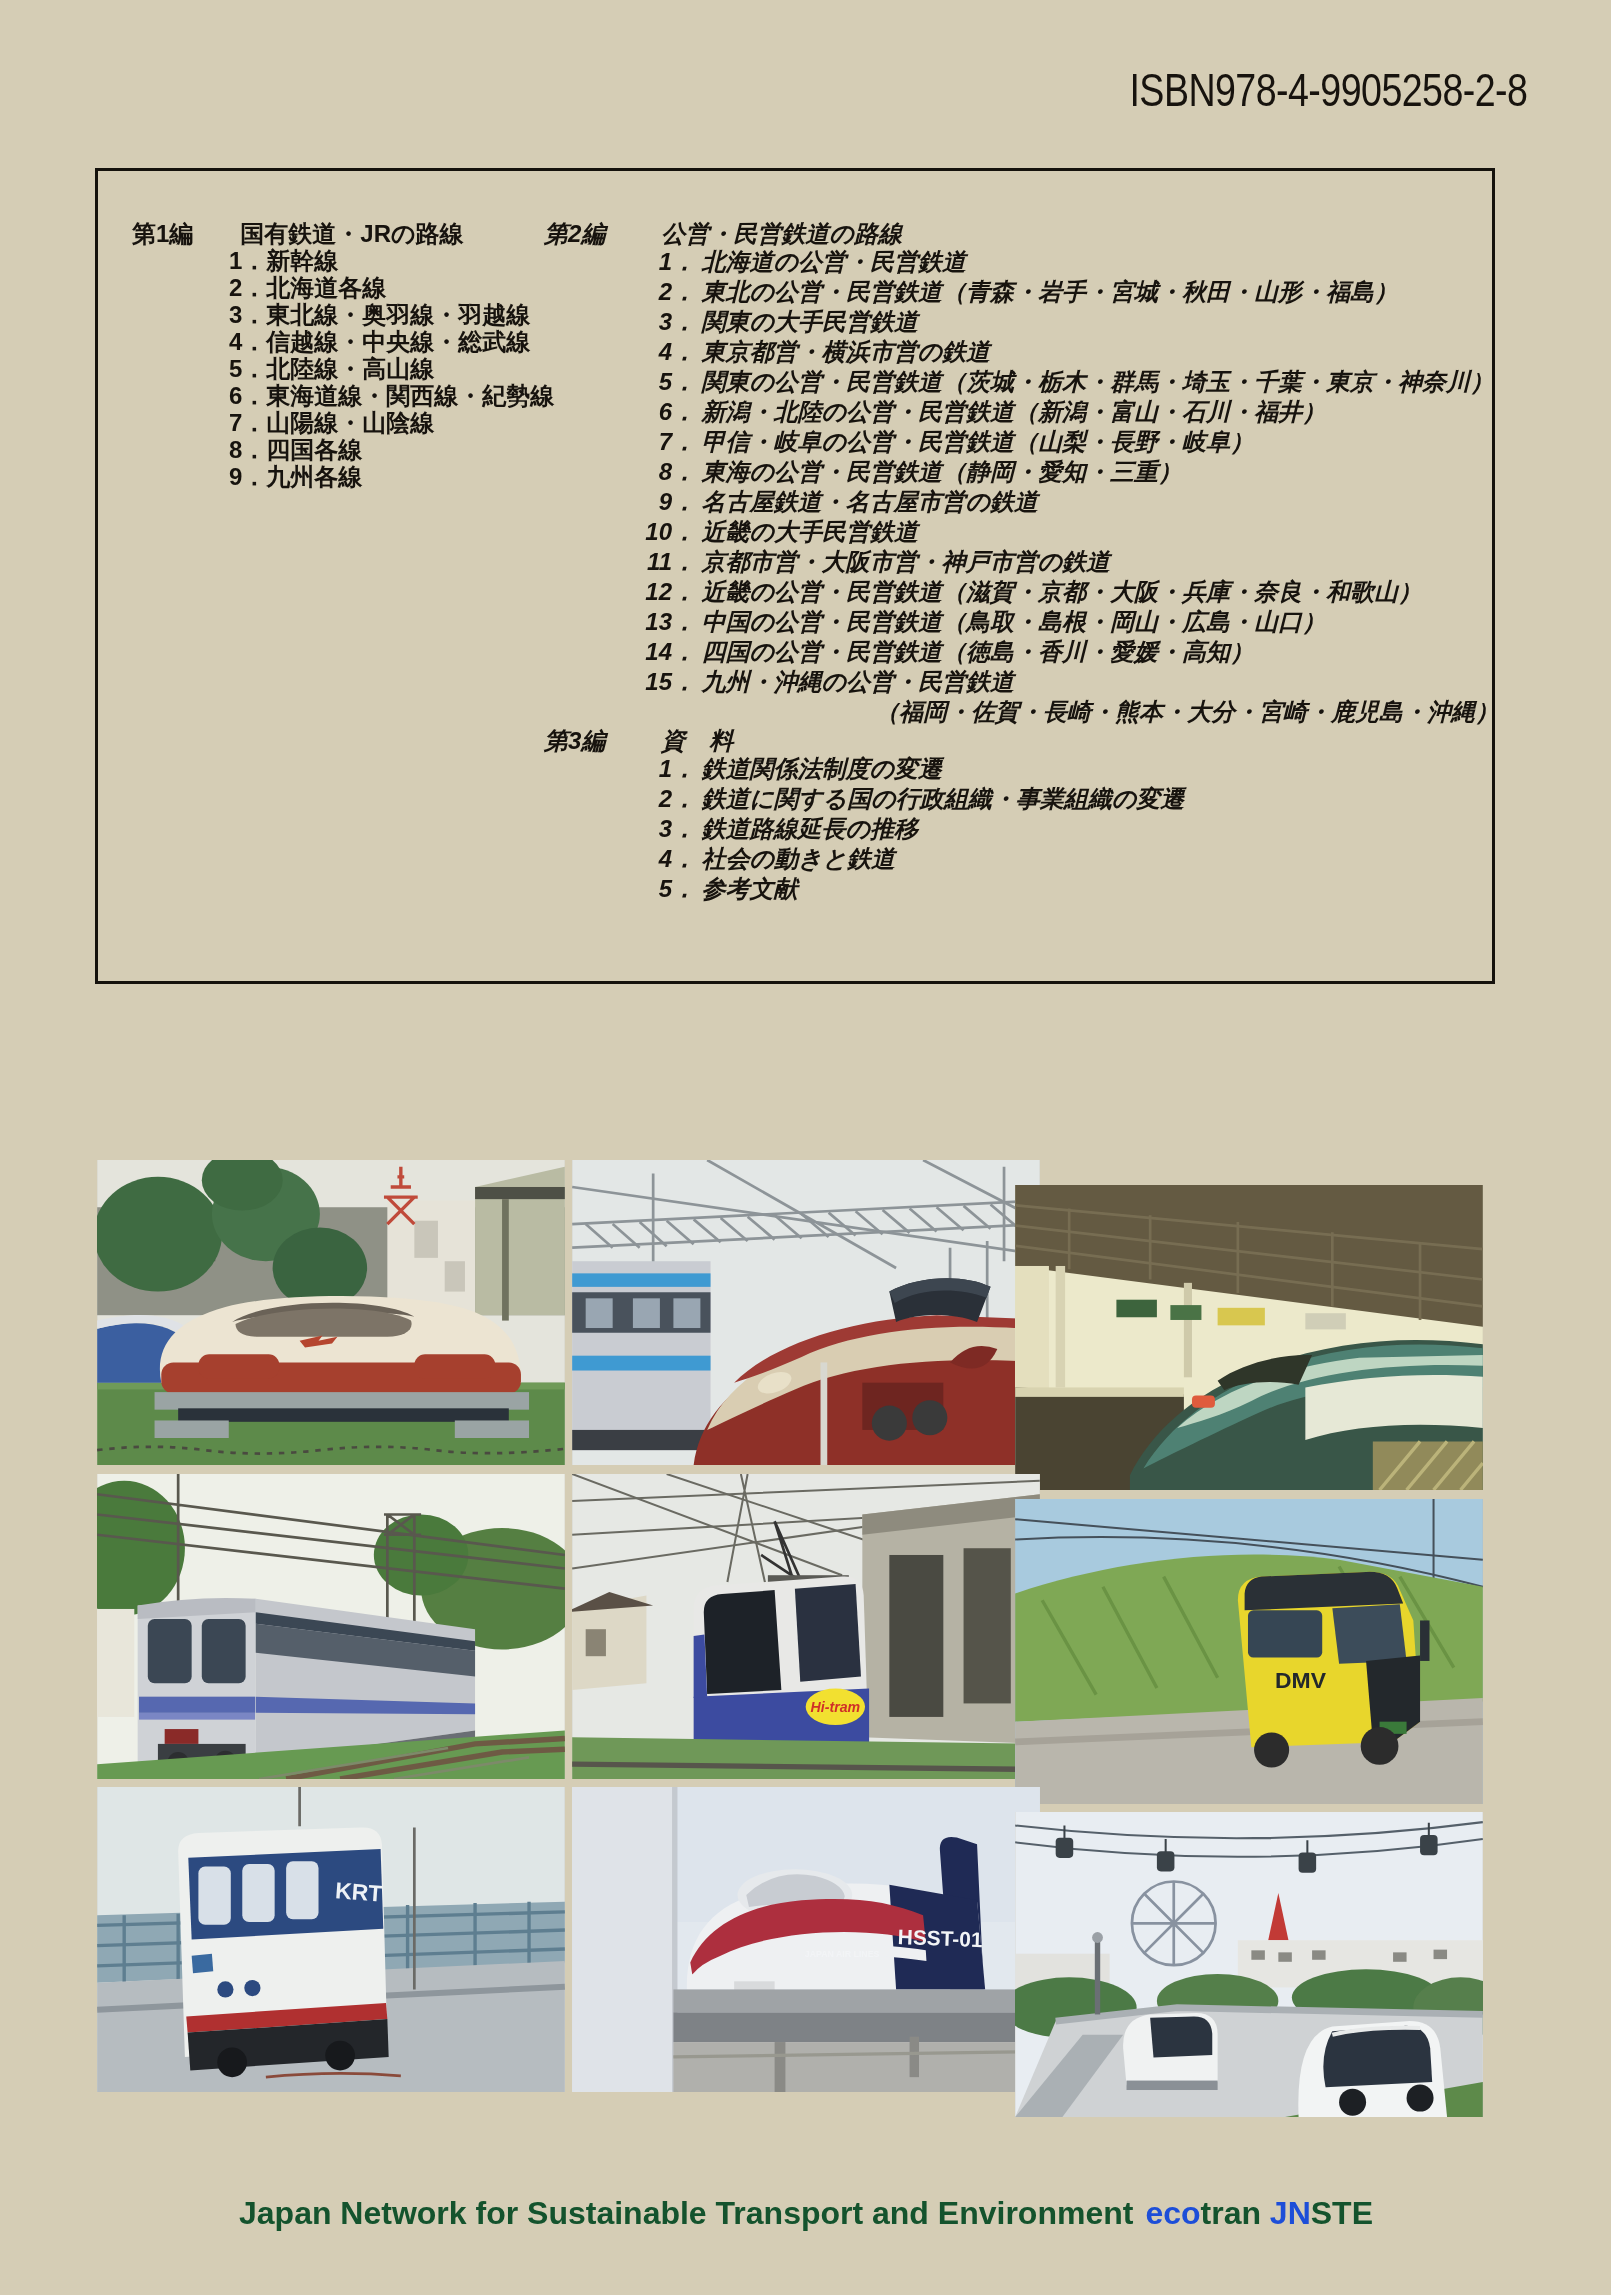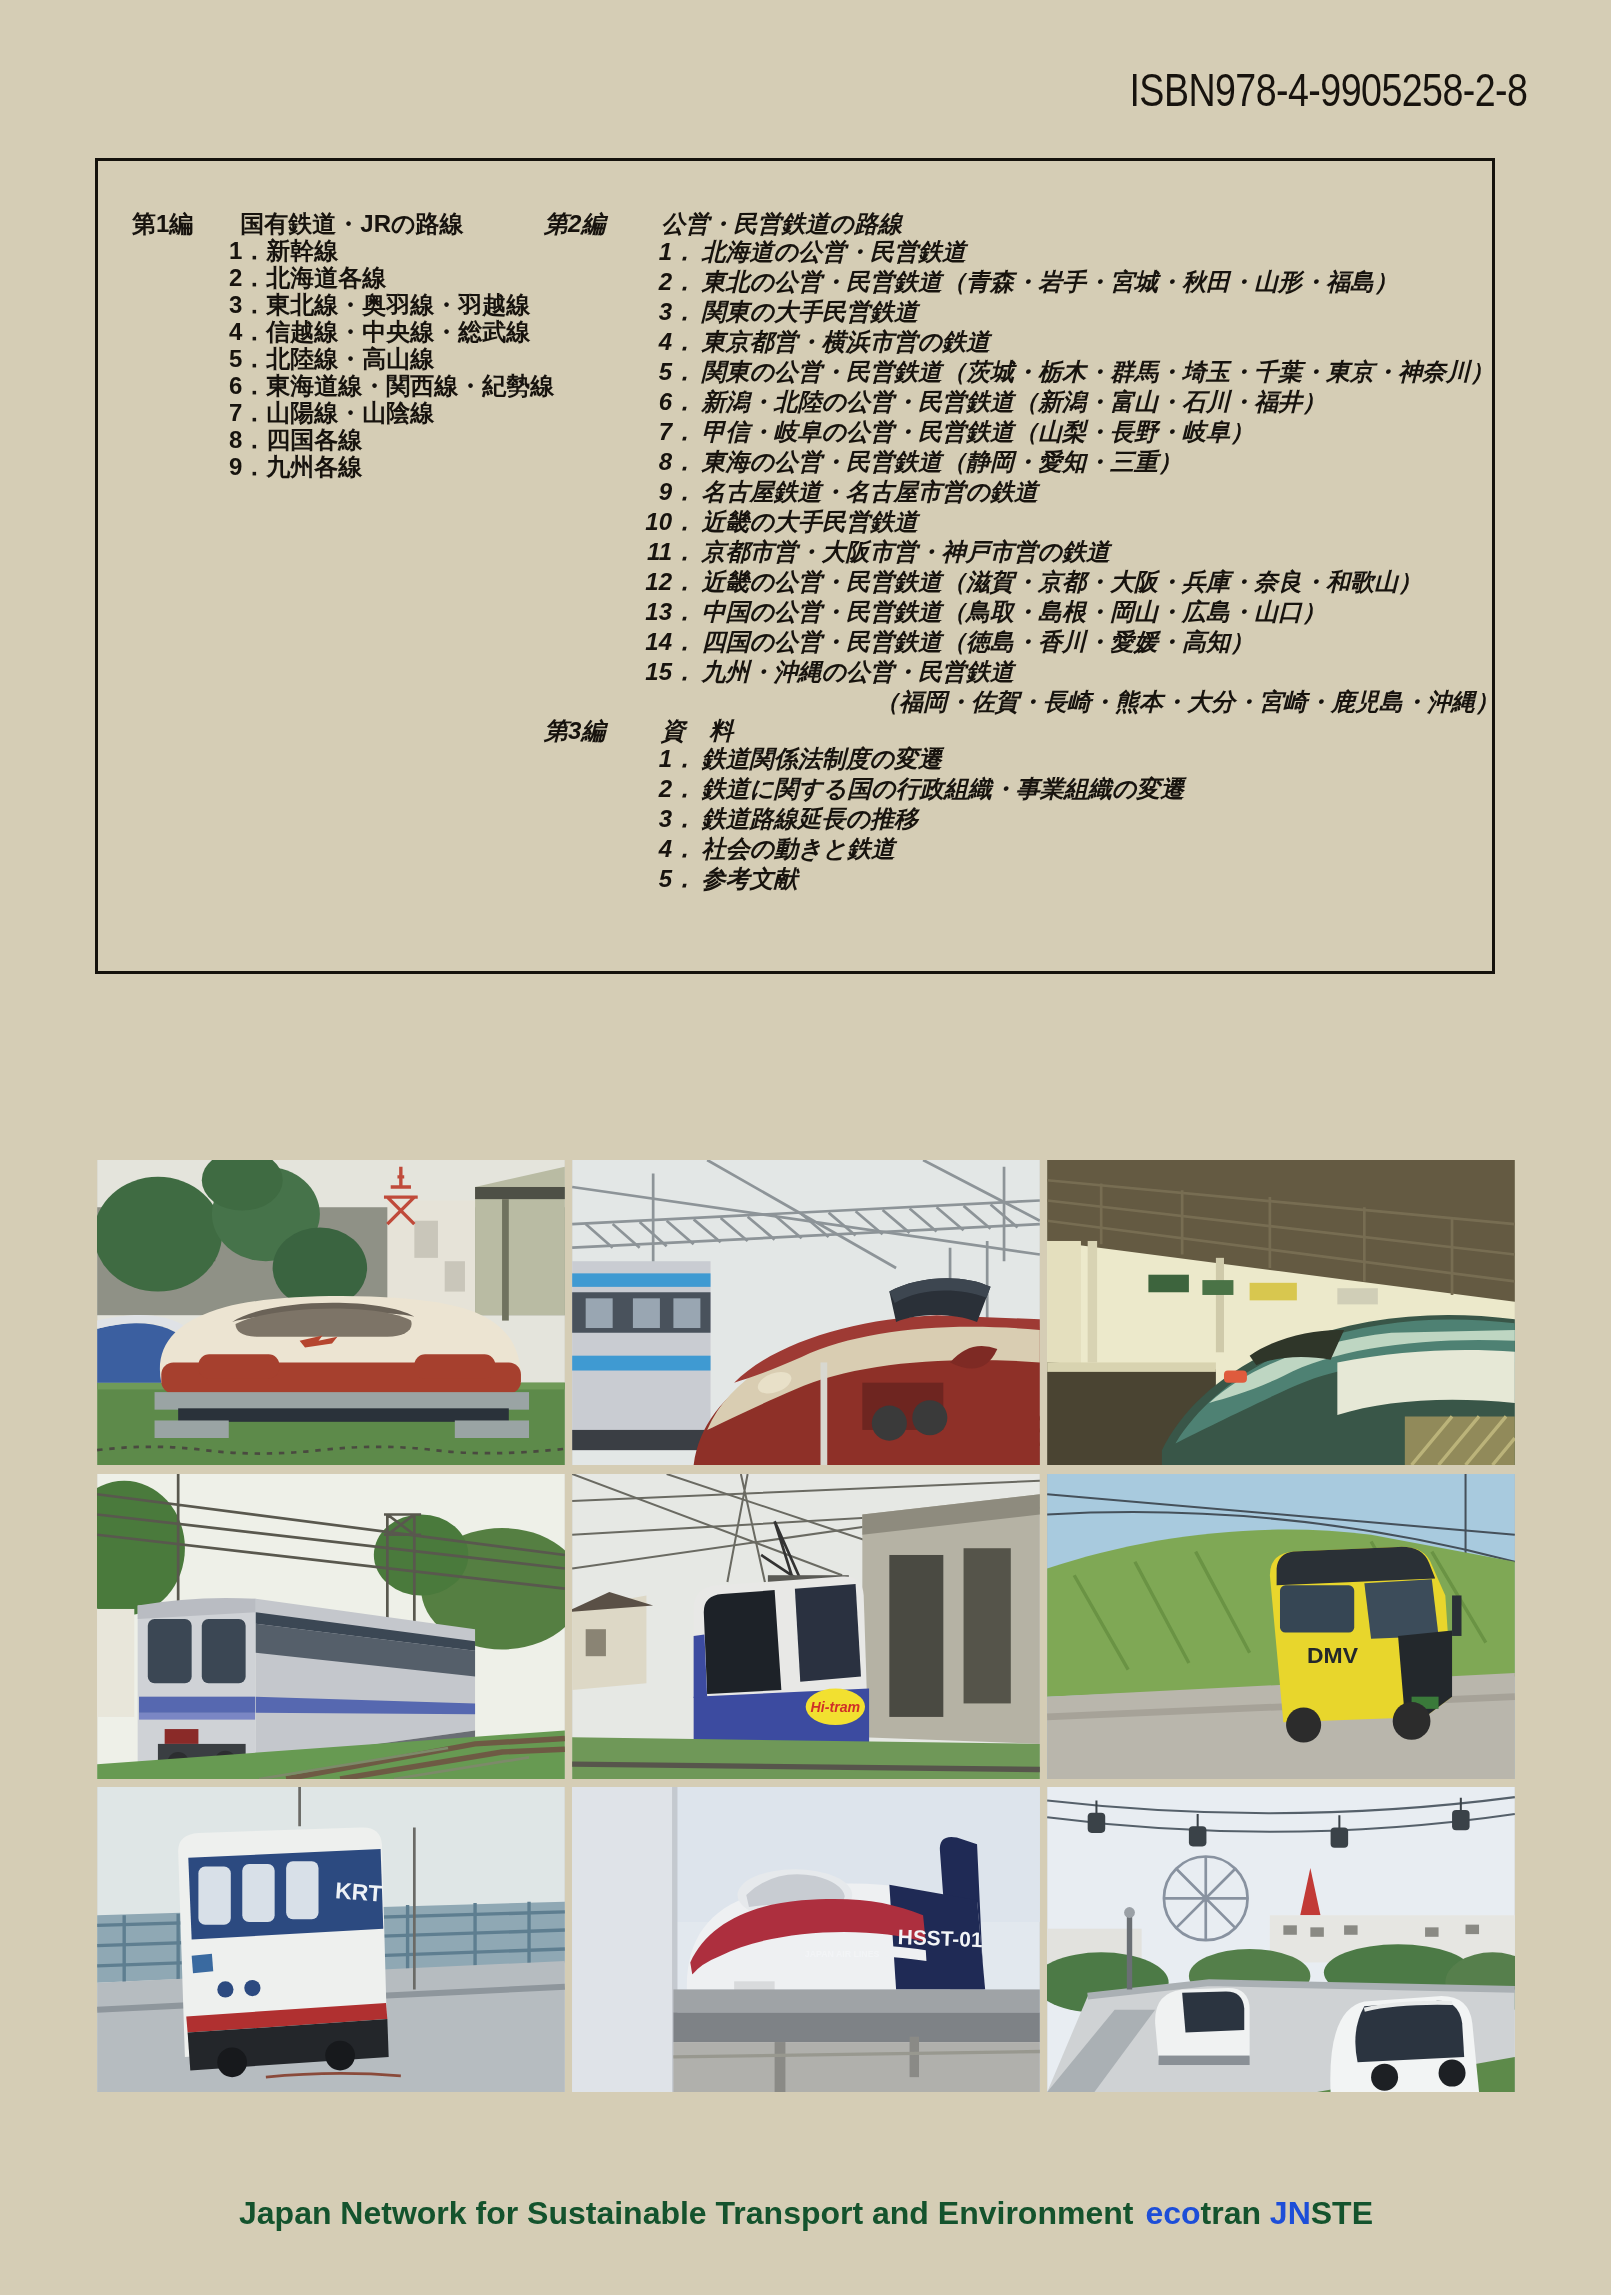--- a/index.html
+++ b/index.html
@@ -4,38 +4,38 @@
 <style>
   html,body{margin:0;padding:0;}
   body{background:#8a8578;font-family:"Liberation Sans","DejaVu Sans",sans-serif;}
   .page{position:relative;width:1612px;height:2295px;margin:0 auto;background:#d5cdb5;overflow:hidden;color:#1b1b1b;}
 
   
   .isbn{position:absolute;top:62px;right:85px;font-size:47px;font-weight:500;letter-spacing:-0.7px;
         transform:scaleX(0.80);transform-origin:right center;white-space:nowrap;color:#17130e;}
 
   
-  .toc-box{position:absolute;left:95px;top:158px;width:1400px;height:816px;border:3.4px solid #15120c;box-sizing:border-box;}
+  .toc-box{position:absolute;left:95px;top:168px;width:1400px;height:816px;border:3.4px solid #15120c;box-sizing:border-box;}
   .toc-col{position:absolute;font-size:24px;font-weight:600;white-space:nowrap;color:#17130e;}
   .col1{left:34px;top:49px;line-height:27px;}
   .col2{left:446px;top:49px;line-height:30px;font-style:italic;}
   .toc-heading{display:flex;line-height:27px;}
   .col1 .toc-heading .ttl{margin-left:47px;}
   .col2 .toc-heading .ttl{margin-left:56px;}
   .col1 .item{padding-left:97px;}
   .col2 .item .num,.col3items .item .num{display:inline-block;width:152px;text-align:right;}
   .col2 .item .txt,.col3items .item .txt{margin-left:5.4px;}
   .cont-line{margin-left:331px;}
   .part3-heading{}
 
   
   .grid{position:absolute;left:97px;top:1160px;width:1418px;height:933px;}
   .ph{position:absolute;width:468px;height:305px;overflow:hidden;background:#b9b4a4;}
   .ph svg{display:block;width:468px;height:305px;}
-  .c0{left:0;} .c1{left:475px;} .c2{left:950px;}
+  .c0{left:0;} .c1{left:475px;} .c2{left:918px;margin-top:25px;}
   .r0{top:0;} .r1{top:314px;} .r2{top:627px;}
 
   
   .footer{position:absolute;top:2195px;left:0;width:1612px;text-align:center;font-size:32px;font-weight:600;white-space:nowrap;}
   .footer .seg-red{color:#1d4ed8;}
   .footer .seg-blk{color:#14532d;}
   .footer .brand{letter-spacing:0px;}
   .footer .org{margin-right:12px;}
 </style>
 </head>

